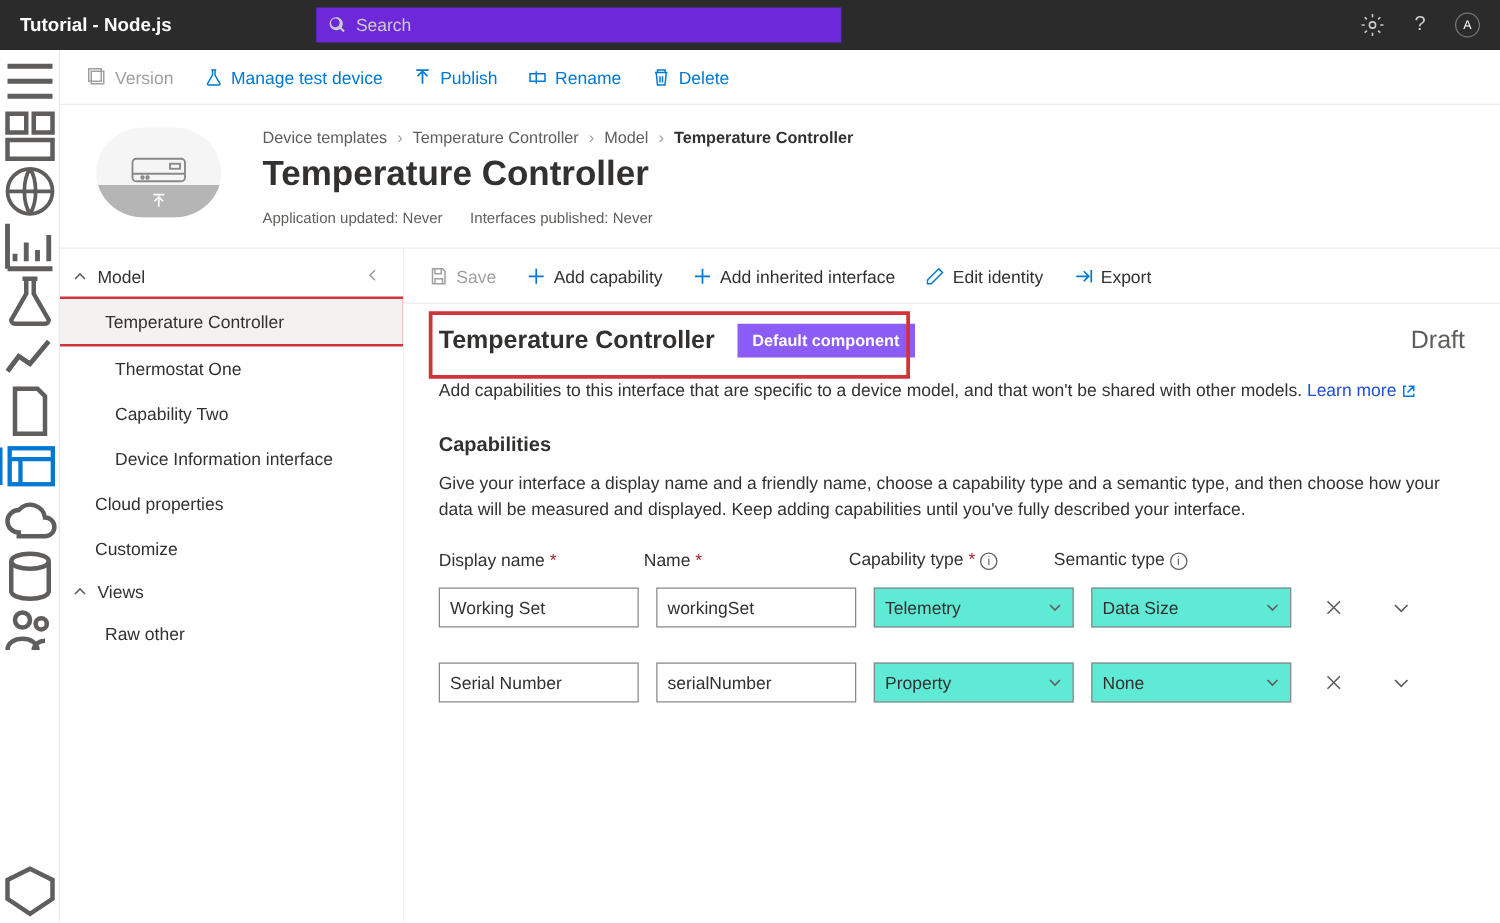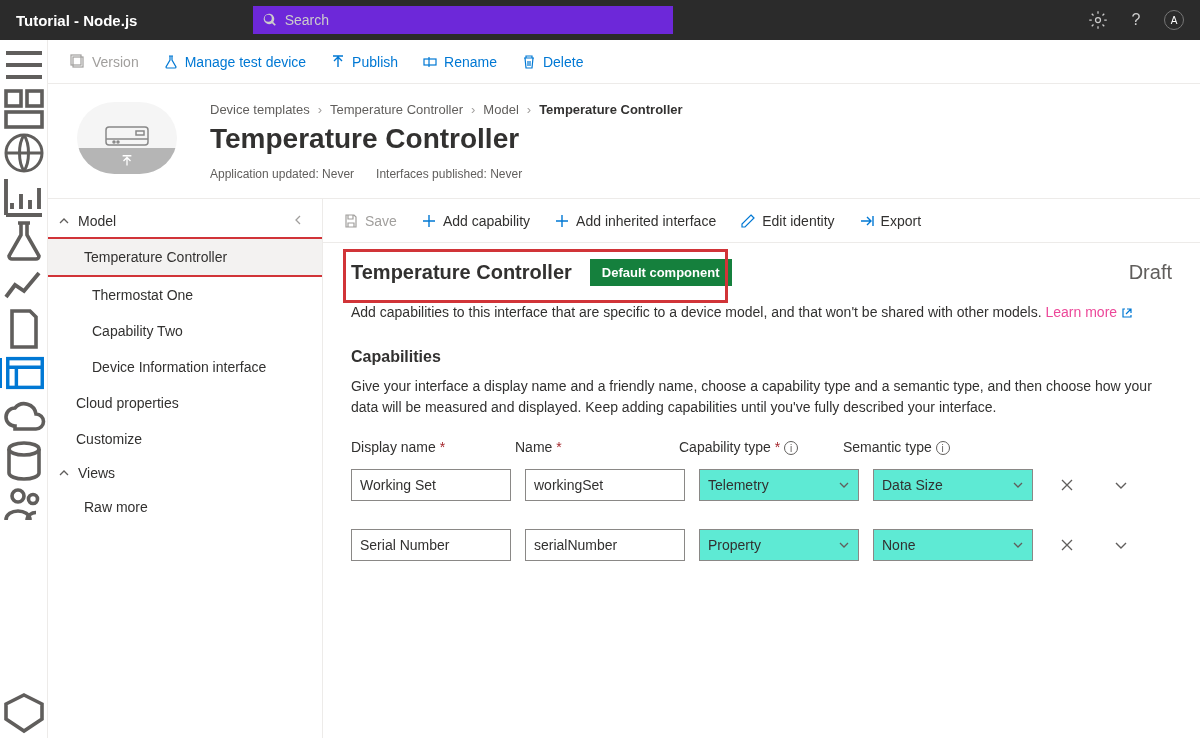--- a/index.html
+++ b/index.html
@@ -52,26 +52,26 @@
 .content::-webkit-scrollbar-thumb { background:#c8c6c4; }
 
 .panelbar { height: 44px; border-bottom:1px solid #edebe9; display:flex; align-items:center; padding:0 10px; gap:4px; }
 .panelbar .btn { display:flex; align-items:center; gap:6px; padding:6px 10px; cursor:pointer; }
 .panelbar .btn.disabled { color:#a19f9d; cursor:default; }
 .panelbar .btn svg { width:16px; height:16px; }
 
 .body { padding: 16px 28px; }
 .title-row { display:flex; align-items:center; gap:18px; position:relative; }
 .title-row h2 { font-size:20px; font-weight:600; }
-.badge { background:#15803d; color:#fff; padding:6px 12px; font-size:13px; font-weight:600; }
+.badge { background:#8b5cf6; color:#fff; padding:6px 12px; font-size:13px; font-weight:600; }
 .status-draft { margin-left:auto; color:#605e5c; font-size:20px; }
 .title-highlight { position:absolute; left:-8px; top:-10px; border:3px solid #d13438; width:385px; height:54px; pointer-events:none; }
 
 .intro { margin-top:16px; color:#323130; line-height:1.45; }
-.intro a { color:#ec4899; text-decoration:none; }
+.intro a { color:#1d4ed8; text-decoration:none; }
 
 .sect-title { font-weight:600; margin-top:26px; font-size:16px; }
 .sect-intro { margin-top:10px; color:#323130; line-height:1.45; }
 
 .grid { margin-top:22px; }
 .grid-head { display:grid; grid-template-columns: 160px 160px 160px 160px 40px 40px; gap:4px; font-weight:400; font-size:14px; margin-bottom:14px; align-items:center; }
 .grid-head .req::after { content:" *"; color:#a4262c; }
 .info-ic { display:inline-flex; width:14px; height:14px; border:1px solid #605e5c; border-radius:50%; font-size:10px; align-items:center; justify-content:center; margin-left:4px; color:#605e5c; }
 
 .grid-row { display:grid; grid-template-columns: 160px 160px 160px 160px 40px 40px; gap:14px; margin-bottom:28px; align-items:center; }
@@ -266,21 +266,21 @@
         <div class="leaf sub">Capability Two</div>
         <div class="leaf sub">Device Information interface</div>
         <div class="leaf" style="padding-left:28px">Cloud properties</div>
         <div class="leaf" style="padding-left:28px">Customize</div>
         <div class="grouph">
           <svg viewBox="0 0 12 12" stroke="#605e5c" fill="none" stroke-width="1.3">
               <path d="M2 8l4-4 4 4"></path>
             </svg>
           <span>Views</span>
         </div>
-        <div class="leaf">Raw more</div>
+        <div class="leaf">Raw other</div>
       </div>
 
       <div class="content">
         <div class="panelbar">
           <div class="btn disabled">
             <svg viewBox="0 0 16 16" fill="none" stroke="#a19f9d" stroke-width="1.2">
                 <path d="M3 2h8l2 2v10H3zM5 2v4h5V2M5 14v-4h6v4"></path>
               </svg>
             <span>Save</span>
           </div>

